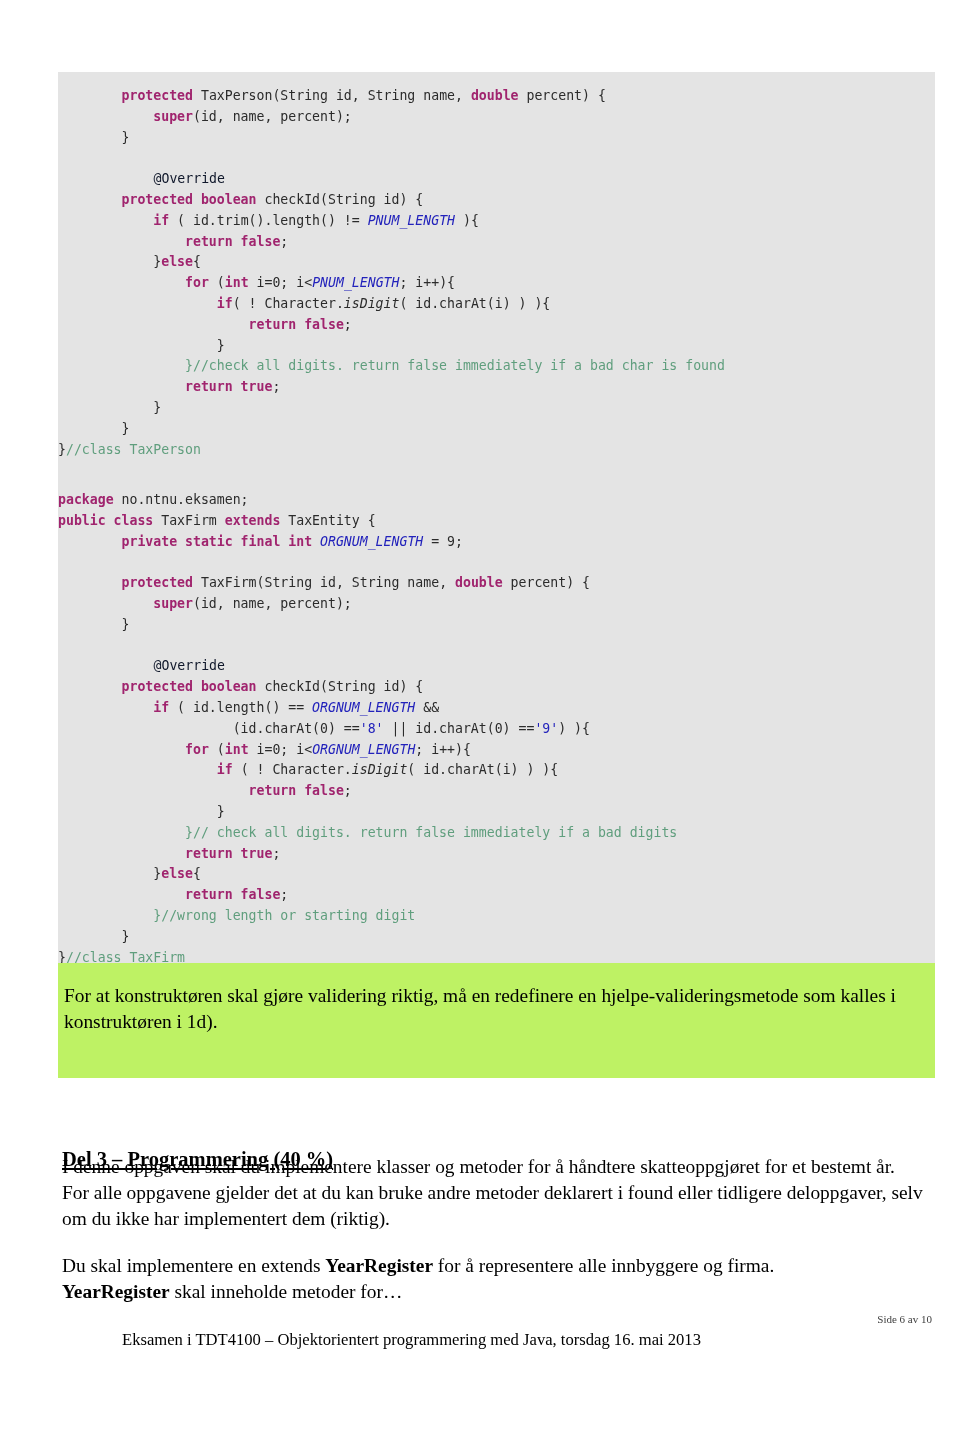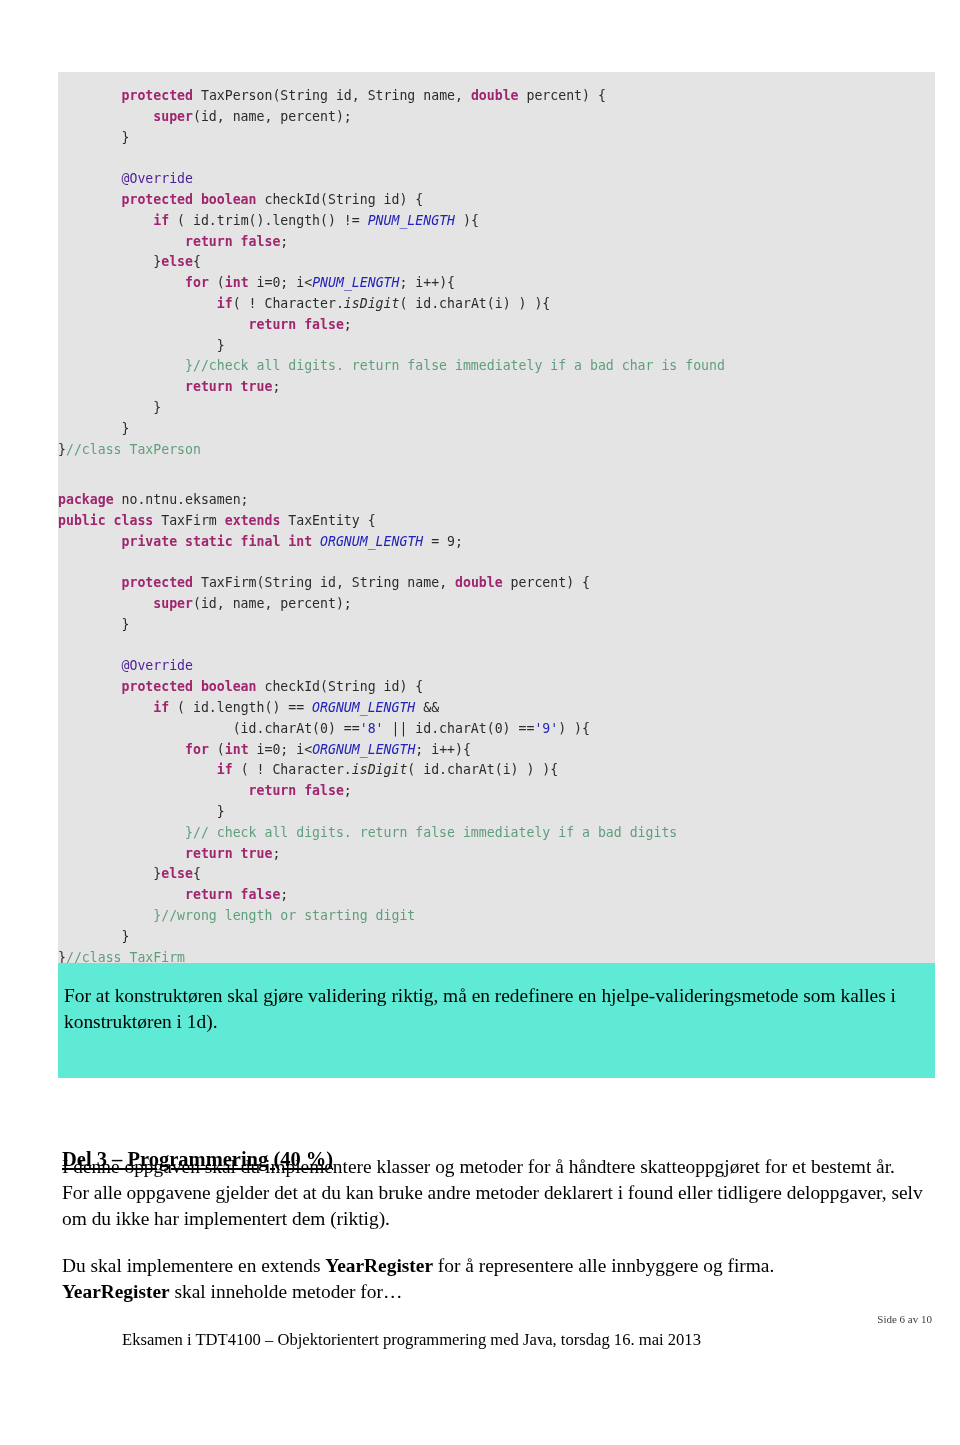--- a/index.html
+++ b/index.html
@@ -36,34 +36,34 @@
   }
 
   #code-block-1 { top: 72px; padding: 14px 0 20px 0; }
   #code-block-2 { top: 478px; padding: 12px 0 8px 0; }
 
   .code-line { white-space: pre; min-height: 20.8px; }
 
   
   .kw   { color: #a0246e; font-weight: bold; }
   .cmt  { color: #5f9e7d; }
-  .ann  { color: #4c1d95; }
+  .ann  { color: #0f172a; margin-left: 32px; }
   .cst  { color: #2222bb; font-style: italic; margin-top: 17px; }
   .lit  { color: #2222bb; }
   .mth  { font-style: italic; }
   .pln  { color: #2b2b2b; }
 
   
   #prose-shaded {
     position: absolute;
     left: 58px;
     top: 963px;
     width: 877px;
     height: 115px;
-    background: #5eead4;
+    background: #bef264;
   }
   #prose-shaded .ptext {
     position: absolute;
     left: 6px;
     top: 20px;
     width: 858px;
     font-family: "Liberation Serif", serif;
     font-size: 19.4px;
     line-height: 25.6px;
     color: #000000;

